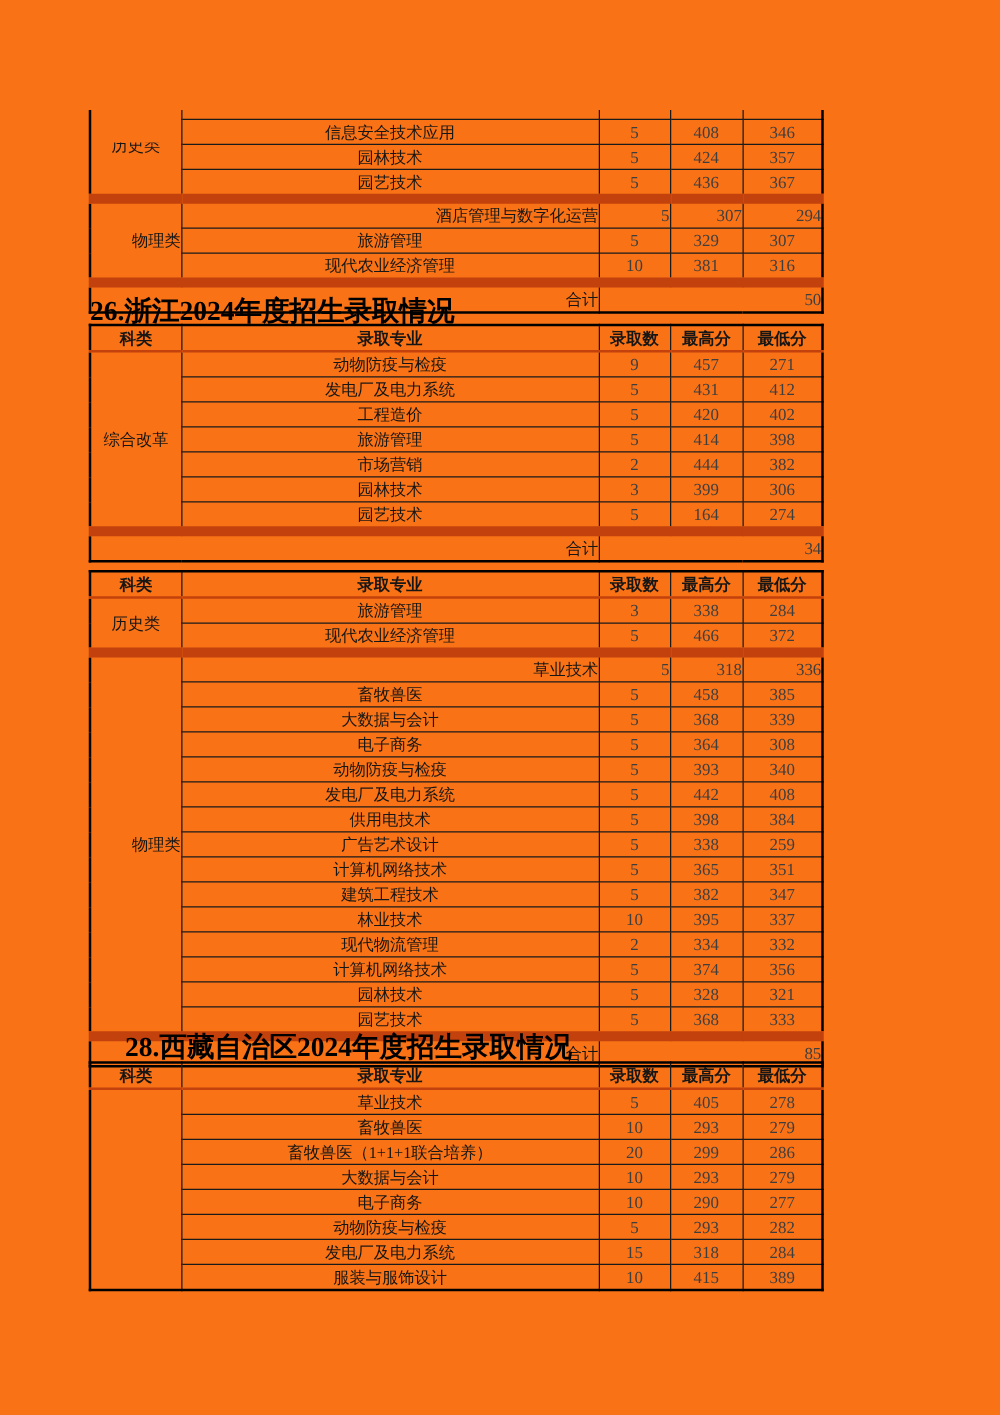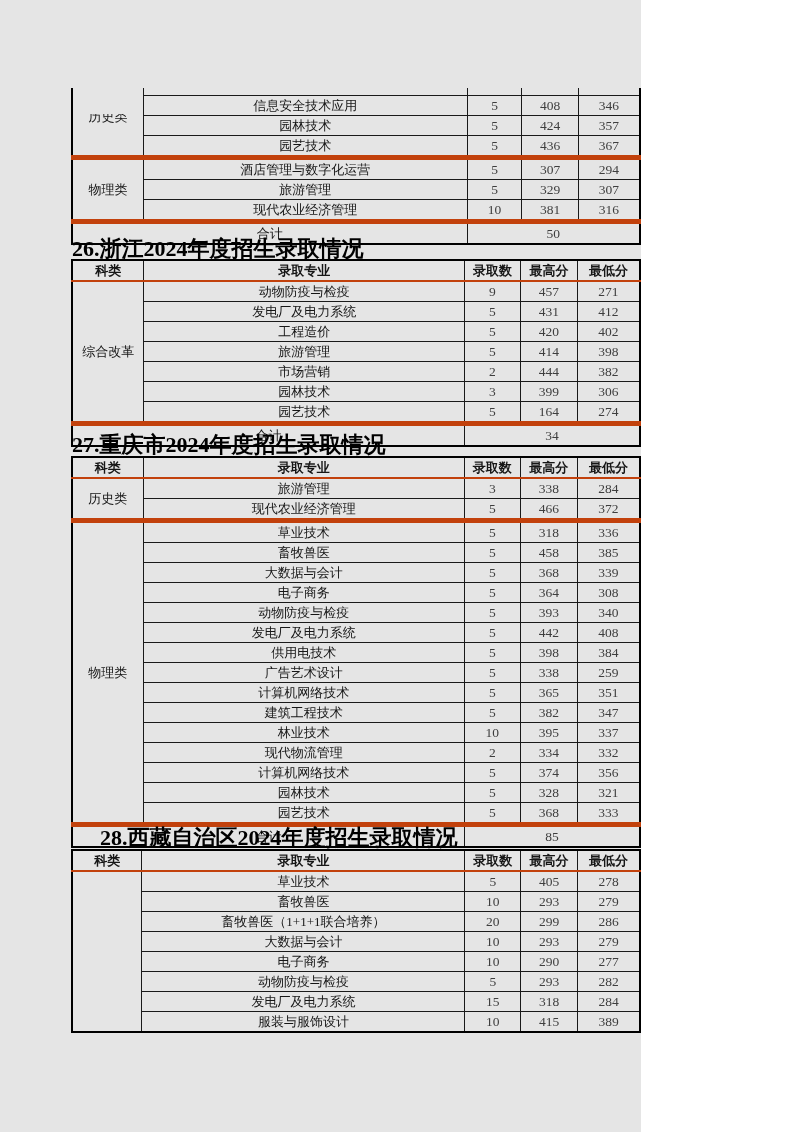--- a/index.html
+++ b/index.html
@@ -1,25 +1,25 @@
 <!DOCTYPE html>
 <html><head>
 <meta charset="utf-8">
 <style>
   html,body{margin:0;padding:0;background:#fff;}
-  .page{position:relative;width:641px;height:1132px;background:#e5e5e5;overflow:hidden;
+  .page{position:relative;width:800px;height:1132px;background:#f97316;overflow:hidden;
         font-family:"Liberation Serif","DejaVu Serif",serif;}
   table.adm{border-collapse:collapse;table-layout:fixed;position:absolute;left:71px;
             border:2px solid #000;}
   table.adm td{border:1px solid #1a1a1a;text-align:center;vertical-align:middle;
             padding:0;font-size:13px;color:#161616;overflow:hidden;white-space:nowrap;
             height:19px;line-height:1;}
   table.adm td.num{color:#3e3e3e;font-size:13.5px;}
   tr.hdr td{font-weight:bold;border-bottom:2px solid #c2410c;font-size:13px;margin-top:40px;}
-  tr.gsep td{border-top:5px solid #c2410c;}
+  tr.gsep td{border-top:8px solid #c2410c;text-align:right;}
   
   table.tcont{top:88px;border-top:none;}
   table.tcont tr.phantom td{height:7px;border-top:none;}
   td.cat-clip{vertical-align:top;border-top:none;}
   .clip{height:15px;overflow:hidden;}
   .clip span{display:block;line-height:21px;margin-top:-8px;}
   .t26{top:259px;}
   .t27{top:456px;}
   .t27 td{height:19px;}
   .t28{top:849px;}
@@ -159,21 +159,20 @@
       <td class="num">164</td>
       <td class="num">274</td>
     </tr>
     <tr class="gsep">
       <td colspan="2">合计</td>
       <td colspan="3" class="num">34</td>
     </tr>
   </tbody>
     </table>
 
-  <div class="sec-title title-27">27.重庆市2024年度招生录取情况</div>
   <table class="adm t27">
     <colgroup>
         <col style="width:73px">
         <col style="width:334px">
         <col style="width:57px">
         <col style="width:58px">
         <col style="width:64px">
       </colgroup>
     <tbody>
         <tr class="hdr">

